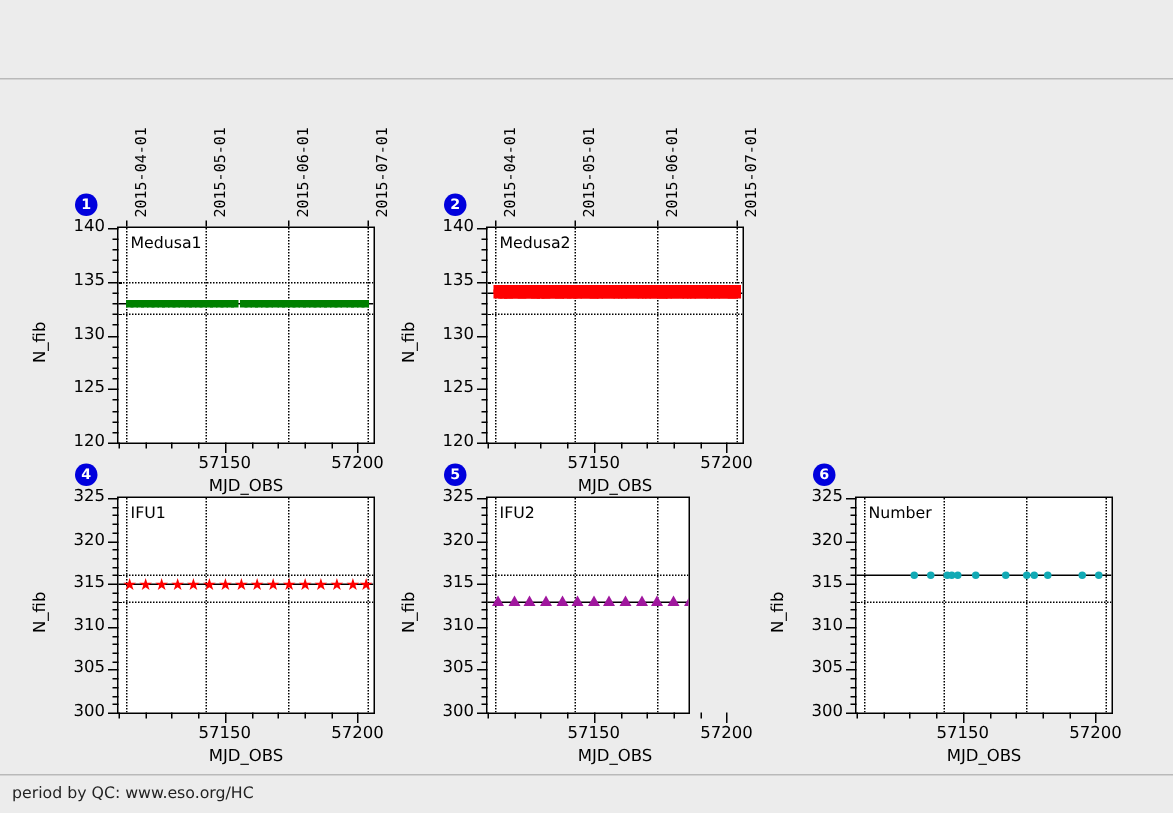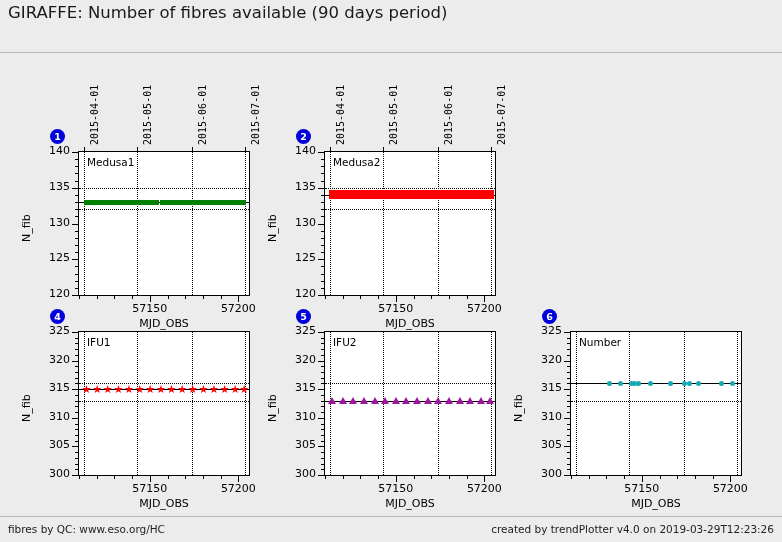--- a/index.html
+++ b/index.html
@@ -104,21 +104,20 @@
   .mk-plus:after{top:0;bottom:0;left:3px;width:3px;}
   .mk-star{width:9px;height:9px;margin-left:-4.5px;margin-top:-4.5px;
            font-size:11px;line-height:9px;text-align:center;}
   .mk-tri{width:0;height:0;margin-left:-4px;margin-top:-3.5px;
           border-left:4px solid transparent;border-right:4px solid transparent;}
 </style>
 </head>
 <body>
 
 <div id="header">
-  <div class="title">GIRAFFE: Number of fibres available (90 days period)</div>
 </div>
 
 <div id="plots">
     <div class="panel" style="left: 0px; top: 0px;">
       <div class="badge" style="left: 50px; top: 76px;">1</div>
       <div class="frame" style="left: 78px; top: 98px; width: 172px; height: 145px;">
         <div class="vgrid" style="left: 5.3125px;"></div>
         <div class="vgrid" style="left: 58.4375px;"></div>
         <div class="vgrid" style="left: 113.333px;"></div>
         <div class="vgrid" style="left: 166.458px;"></div>
@@ -386,21 +385,21 @@
       <div class="xtick-minor" style="left: 132.125px; top: 422px;"></div>
       <div class="xtick-minor" style="left: 167.542px; top: 422px;"></div>
       <div class="xtick-minor" style="left: 185.25px; top: 422px;"></div>
       <div class="xtick-minor" style="left: 202.958px; top: 422px;"></div>
       <div class="xtick-minor" style="left: 220.667px; top: 422px;"></div>
       <div class="axistitle" style="left: 129px; top: 444px; width: 70px; text-align: center;">MJD_OBS</div>
       <div class="axistitle vert" style="left: 20px; top: 368.5px;">N_fib</div>
     </div>
     <div class="panel" style="left: 0px; top: 0px;">
       <div class="badge" style="left: 296px; top: 256px;">5</div>
-      <div class="frame" style="left: 324px; top: 278px; width: 172px; height: 145px;">
+      <div class="frame" style="left: 324px; top: 278px; width: 136px; height: 145px;">
         <div class="vgrid" style="left: 5.3125px;"></div>
         <div class="vgrid" style="left: 58.4375px;"></div>
         <div class="vgrid" style="left: 113.333px;"></div>
         <div class="vgrid" style="left: 166.458px;"></div>
         <div class="hgrid" style="top: 51.48px;"></div>
         <div class="meanline" style="top: 68.64px;"></div>
         <div class="plotlabel" style="left: 8px; top: 4px;">IFU2</div>
         <div class="mk mk-tri" style="left: 7.08333px; top: 68.64px; border-bottom: 7px solid rgb(160, 23, 158);"></div>
         <div class="mk mk-tri" style="left: 17.7083px; top: 68.64px; border-bottom: 7px solid rgb(160, 23, 158);"></div>
         <div class="mk mk-tri" style="left: 28.3333px; top: 68.64px; border-bottom: 7px solid rgb(160, 23, 158);"></div>
@@ -531,15 +530,14 @@
       <div class="xtick-minor" style="left: 659.542px; top: 422px;"></div>
       <div class="xtick-minor" style="left: 677.25px; top: 422px;"></div>
       <div class="xtick-minor" style="left: 694.958px; top: 422px;"></div>
       <div class="xtick-minor" style="left: 712.667px; top: 422px;"></div>
       <div class="axistitle" style="left: 621px; top: 444px; width: 70px; text-align: center;">MJD_OBS</div>
       <div class="axistitle vert" style="left: 512px; top: 368.5px;">N_fib</div>
     </div>
   </div>
 
 <div id="footer">
-  <div class="left">fibres by QC: www.eso.org/HC</div>
-  <div class="right">created by trendPlotter v4.0 on 2019-03-29T12:23:26</div>
+  <div class="left">period by QC: www.eso.org/HC</div>
 </div>
 
 </body></html>

